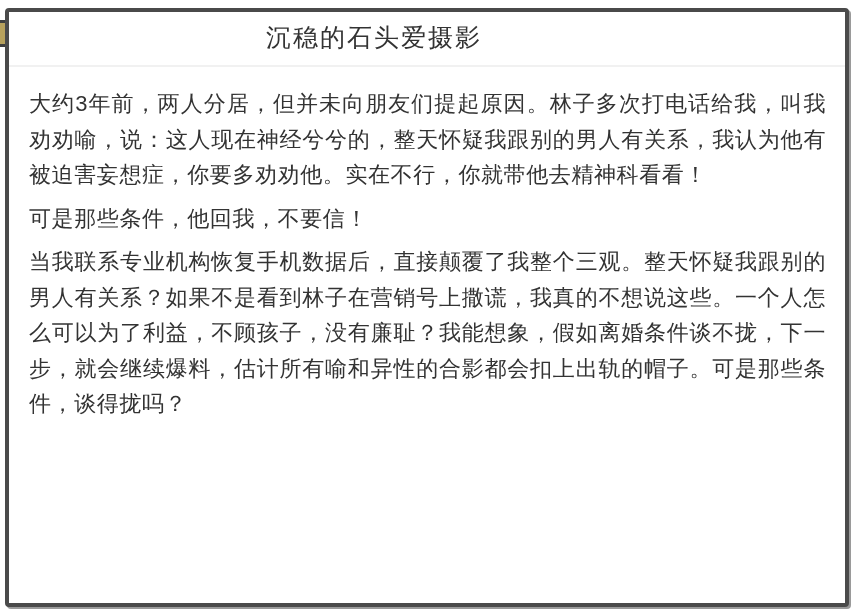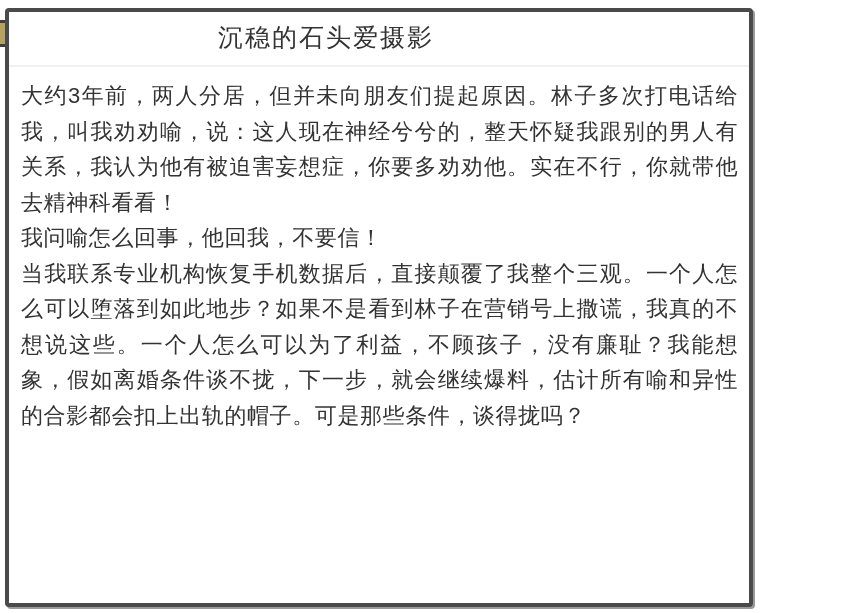--- a/index.html
+++ b/index.html
@@ -24,21 +24,21 @@
     width: 10px;
     height: 21px;
     background: #b7a15c;
     border: 3px solid #3f3f3f;
     z-index: 1;
   }
   .frame {
     position: absolute;
     left: 5px;
     top: 8px;
-    width: 748px;
+    width: 844px;
     height: 599px;
     box-sizing: border-box;
     border: 4px solid #4a4a4a;
     border-radius: 4px;
     background: #ffffff;
     box-shadow: 2px 2px 0 rgba(30, 30, 30, 0.45);
     z-index: 2;
     overflow: hidden;
   }
   .title {
@@ -58,38 +58,38 @@
   }
   .content {
     padding: 11px 11px 0 12px;
     font-size: 22px;
     line-height: 35.5px;
     letter-spacing: 0.6px;
     color: #333333;
     text-align: justify;
   }
   .content p {
-    margin: 0;
+    margin: 8px;
     padding: 0;
   }
 </style>
 </head>
 <body>
 
 <div class="stage">
 
   <div class="side-tab"></div>
 
   <div class="frame">
 
     <h1 class="title">沉稳的石头爱摄影</h1>
 
     <div class="divider"></div>
 
     <div class="content">
       <p>大约3年前，两人分居，但并未向朋友们提起原因。林子多次打电话给我，叫我劝劝喻，说：这人现在神经兮兮的，整天怀疑我跟别的男人有关系，我认为他有被迫害妄想症，你要多劝劝他。实在不行，你就带他去精神科看看！</p>
-      <p>我问喻怎么回事，他回我，不要信！</p>
-      <p>当我联系专业机构恢复手机数据后，直接颠覆了我整个三观。一个人怎么可以堕落到如此地步？如果不是看到林子在营销号上撒谎，我真的不想说这些。一个人怎么可以为了利益，不顾孩子，没有廉耻？我能想象，假如离婚条件谈不拢，下一步，就会继续爆料，估计所有喻和异性的合影都会扣上出轨的帽子。可是那些条件，谈得拢吗？</p>
+      <p>可是那些条件，他回我，不要信！</p>
+      <p>当我联系专业机构恢复手机数据后，直接颠覆了我整个三观。整天怀疑我跟别的男人有关系？如果不是看到林子在营销号上撒谎，我真的不想说这些。一个人怎么可以为了利益，不顾孩子，没有廉耻？我能想象，假如离婚条件谈不拢，下一步，就会继续爆料，估计所有喻和异性的合影都会扣上出轨的帽子。可是那些条件，谈得拢吗？</p>
     </div>
 
   </div>
 
 </div>
 
 </body></html>

